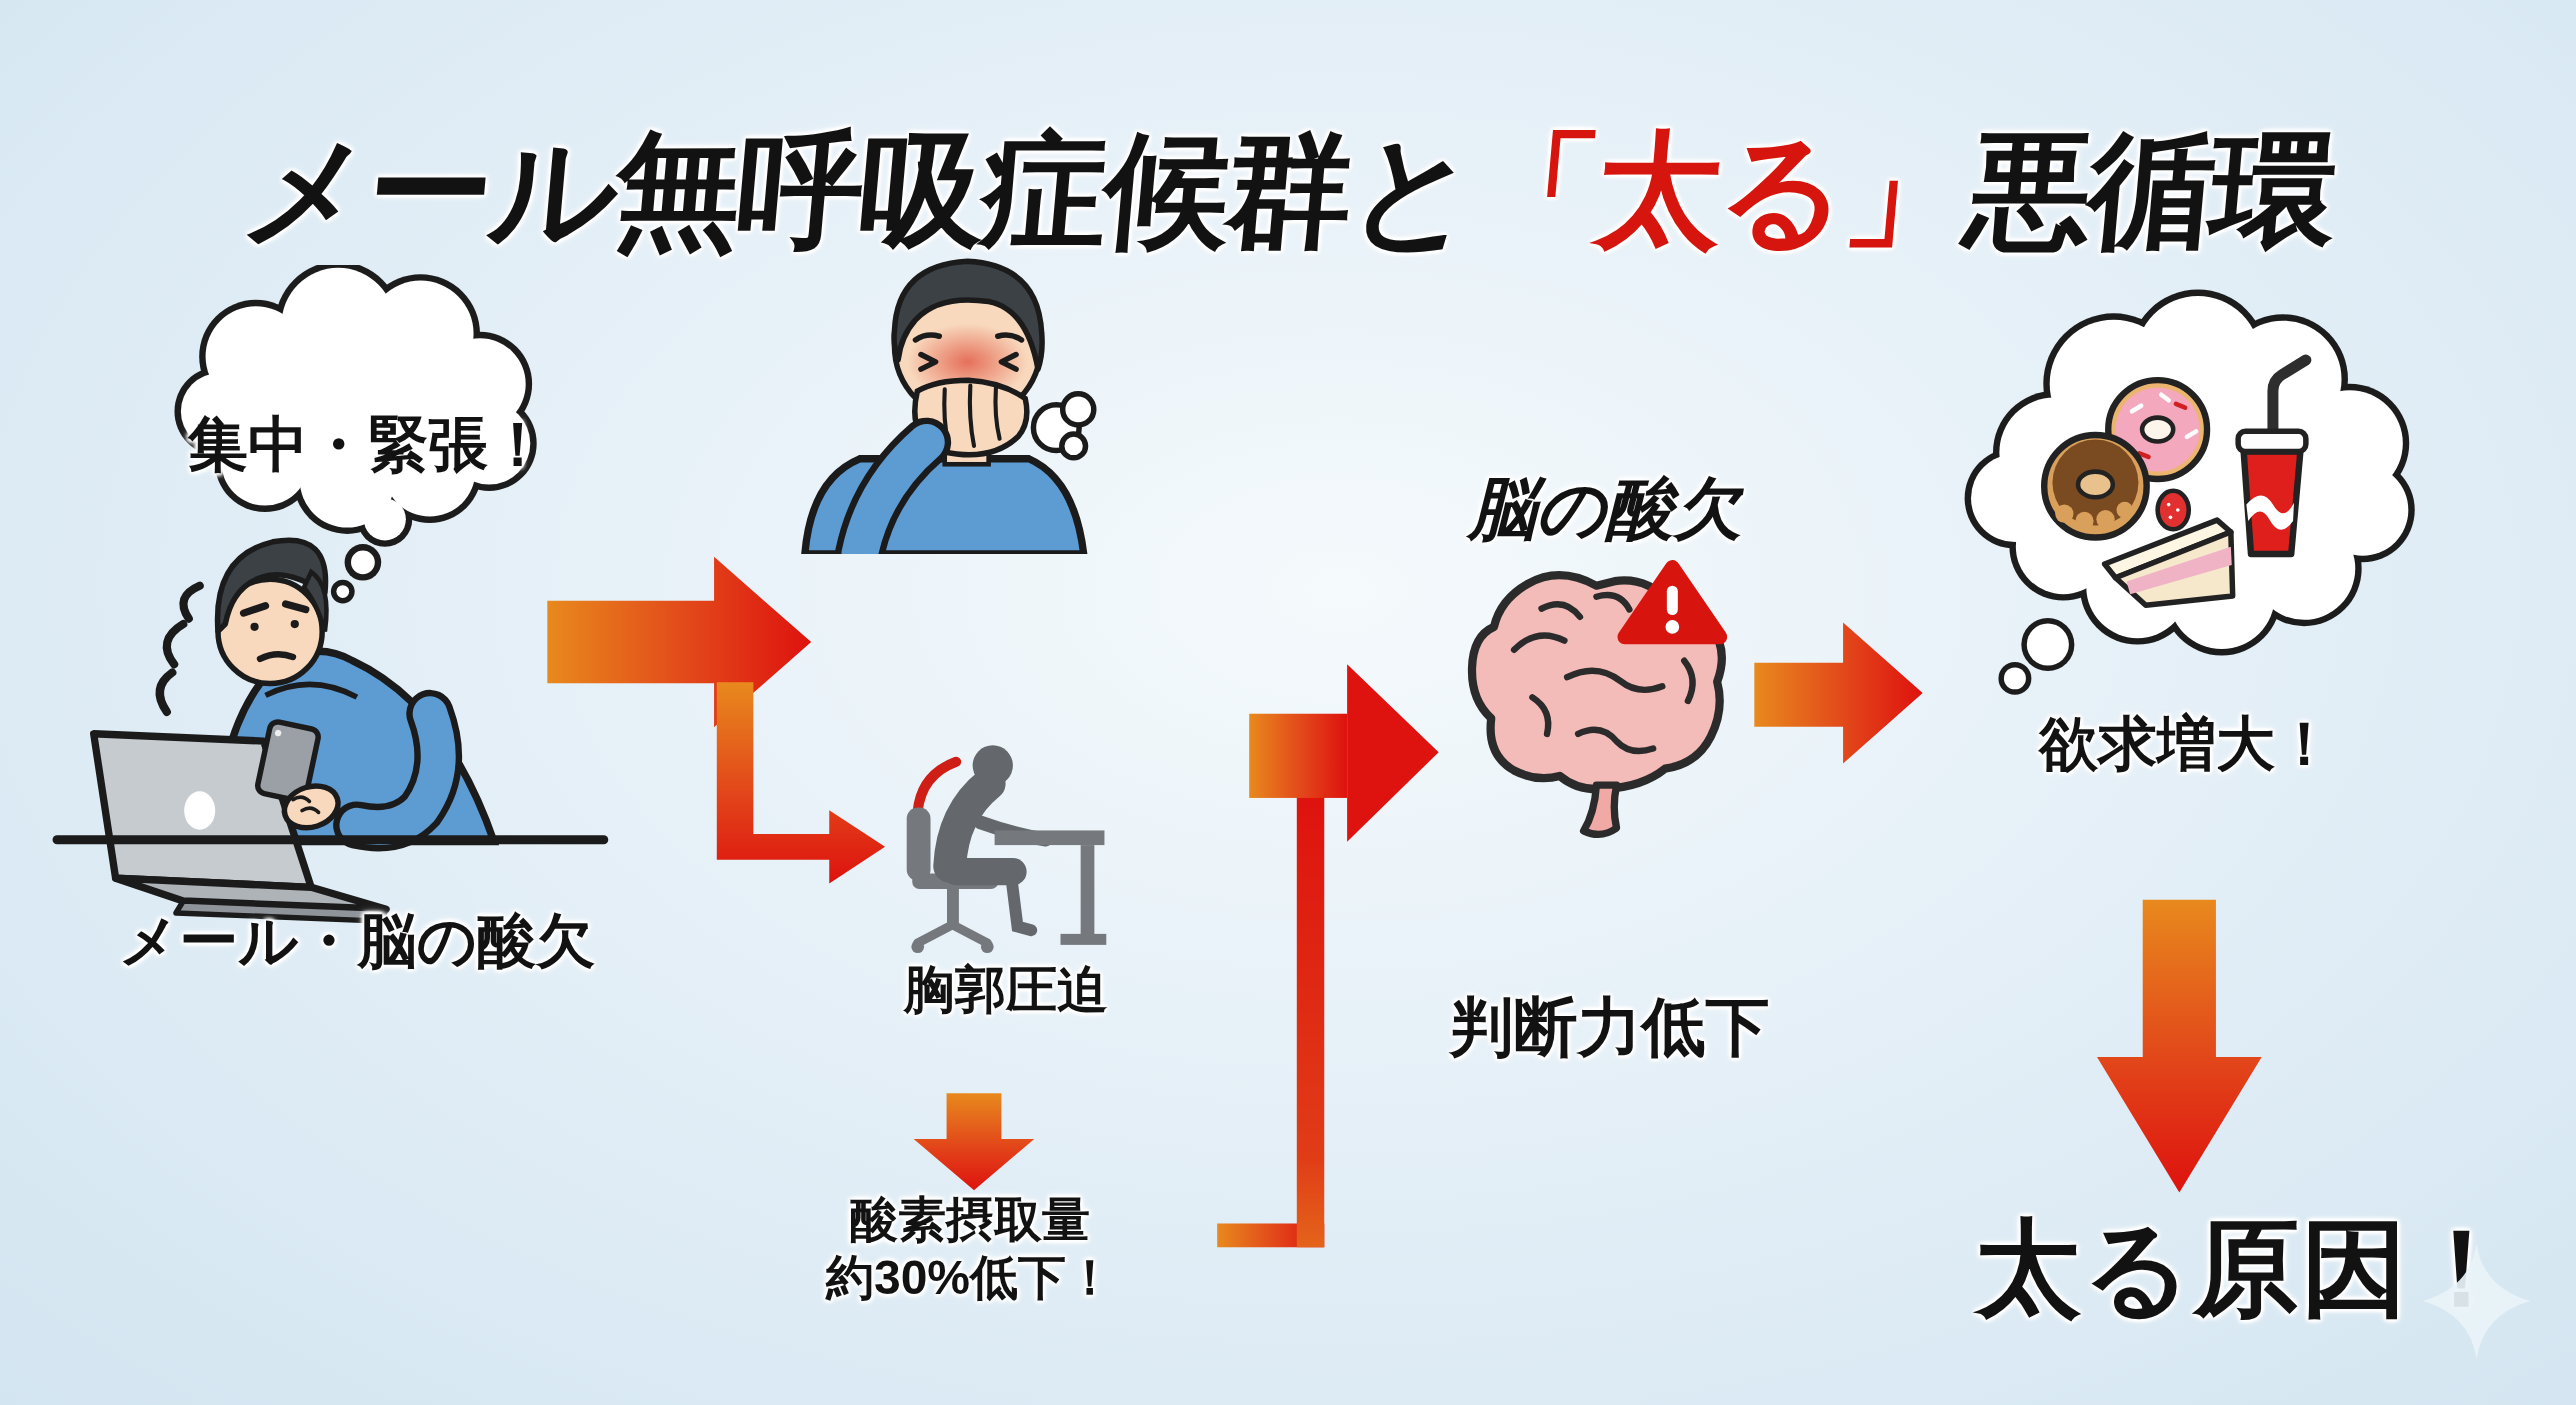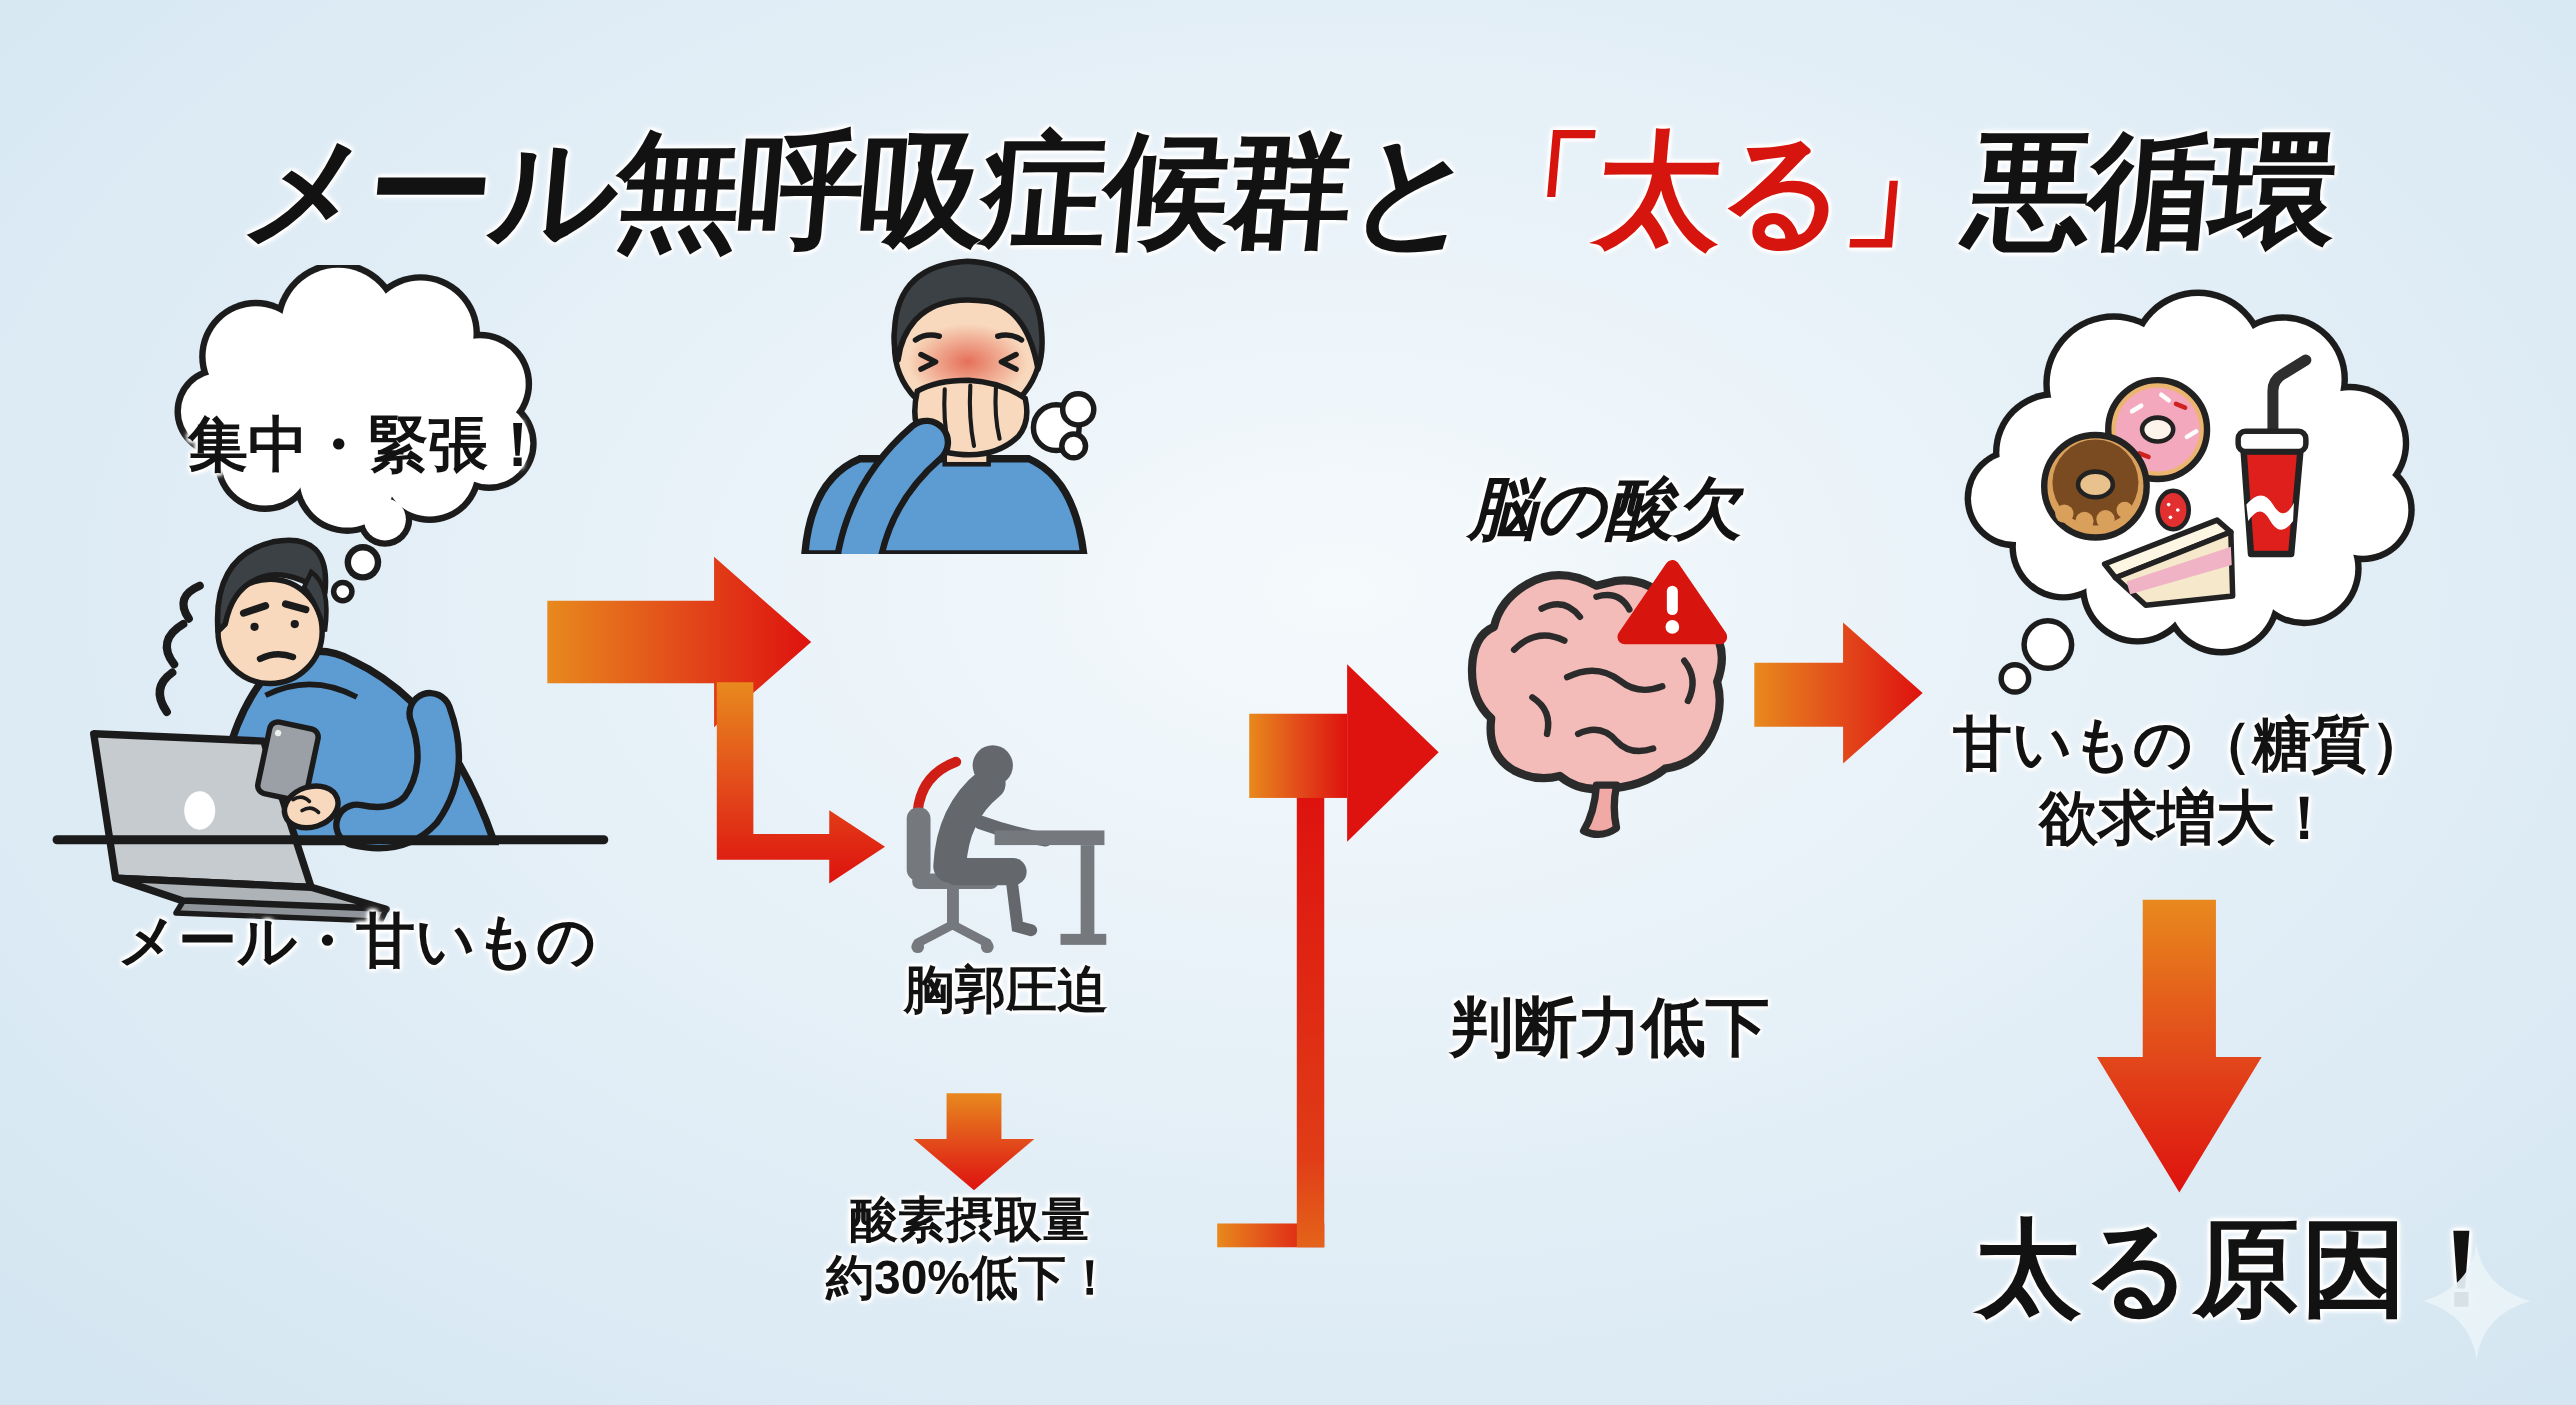--- a/index.html
+++ b/index.html
@@ -129,21 +129,21 @@
       <rect x="248" y="262" width="54" height="80" rx="9" fill="#9aa0a6" stroke="#1b1b1b" stroke-width="6"></rect>
       <circle cx="258" cy="274" r="3.5" fill="#efefef"></circle>
     </g>
     <g>
       <ellipse cx="300" cy="352" rx="30" ry="22" fill="#f8d9bd" stroke="#1b1b1b" stroke-width="6" transform="rotate(-18 300 352)"></ellipse>
       <path d="M280,344 q10,-6 18,2 M290,356 q10,-6 18,2" fill="none" stroke="#1b1b1b" stroke-width="4" stroke-linecap="round"></path>
     </g>
 
     <line x1="22" y1="388" x2="620" y2="388" stroke="#1b1b1b" stroke-width="10" stroke-linecap="round"></line>
   </svg>
-  <div class="txt t-label1">メール・甘いもの</div>
+  <div class="txt t-label1">メール・脳の酸欠</div>
 
   <svg class="abs" style="left:540px;top:544px;" width="284" height="197" viewBox="0 0 310 215">
     <polygon points="8,62 190,62 190,14 296,107 190,200 190,152 8,152" fill="url(#gradH)"></polygon>
   </svg>
 
   <svg class="abs" style="left:704px;top:682px;" width="192" height="220" viewBox="0 0 210 240">
     <path d="M14,0 L54,0 L54,166 L137,166 L137,140 L198,180 L137,220 L137,194 L14,194 Z" fill="url(#gradV)"></path>
   </svg>
 
   <svg class="abs" style="left:782px;top:252px;" width="320" height="302" viewBox="0 0 350 330">
@@ -312,21 +312,20 @@
     </g>
 
     <g>
       <path d="M344,172 L344,128 Q344,116 354,110 L380,94" fill="none" stroke="#2e2e2e" stroke-width="12" stroke-linecap="round"></path>
       <polygon points="312,194 374,194 364,306 320,306" fill="#df1f1c" stroke="#222222" stroke-width="7" stroke-linejoin="round"></polygon>
       <path d="M315,252 Q332,232 344,252 Q356,272 367,250 L366,270 Q352,290 340,268 Q330,250 317,270 Z" fill="#ffffff"></path>
       <rect x="306" y="172" width="74" height="22" rx="8" fill="#fdfdfd" stroke="#222222" stroke-width="6"></rect>
     </g>
   </svg>
   <div class="txt t-craving">
-    <div>甘いもの（糖質）</div>
     <div>欲求増大！</div>
   </div>
 
   <svg class="abs" style="left:2086px;top:896px;" width="183" height="302" viewBox="0 0 200 330">
     <polygon points="62,4 142,4 142,176 192,176 102,324 12,176 62,176" fill="url(#gradV)"></polygon>
   </svg>
 
   <div class="txt t-result">太る原因！</div>
   <svg class="abs" style="left:2420px;top:1240px;z-index:5;" width="114" height="123" viewBox="0 0 125 135">
     <path d="M62,4 Q69,52 121,67 Q69,82 62,131 Q55,82 3,67 Q55,52 62,4 Z" fill="#e9f3f9" opacity="0.92"></path>

